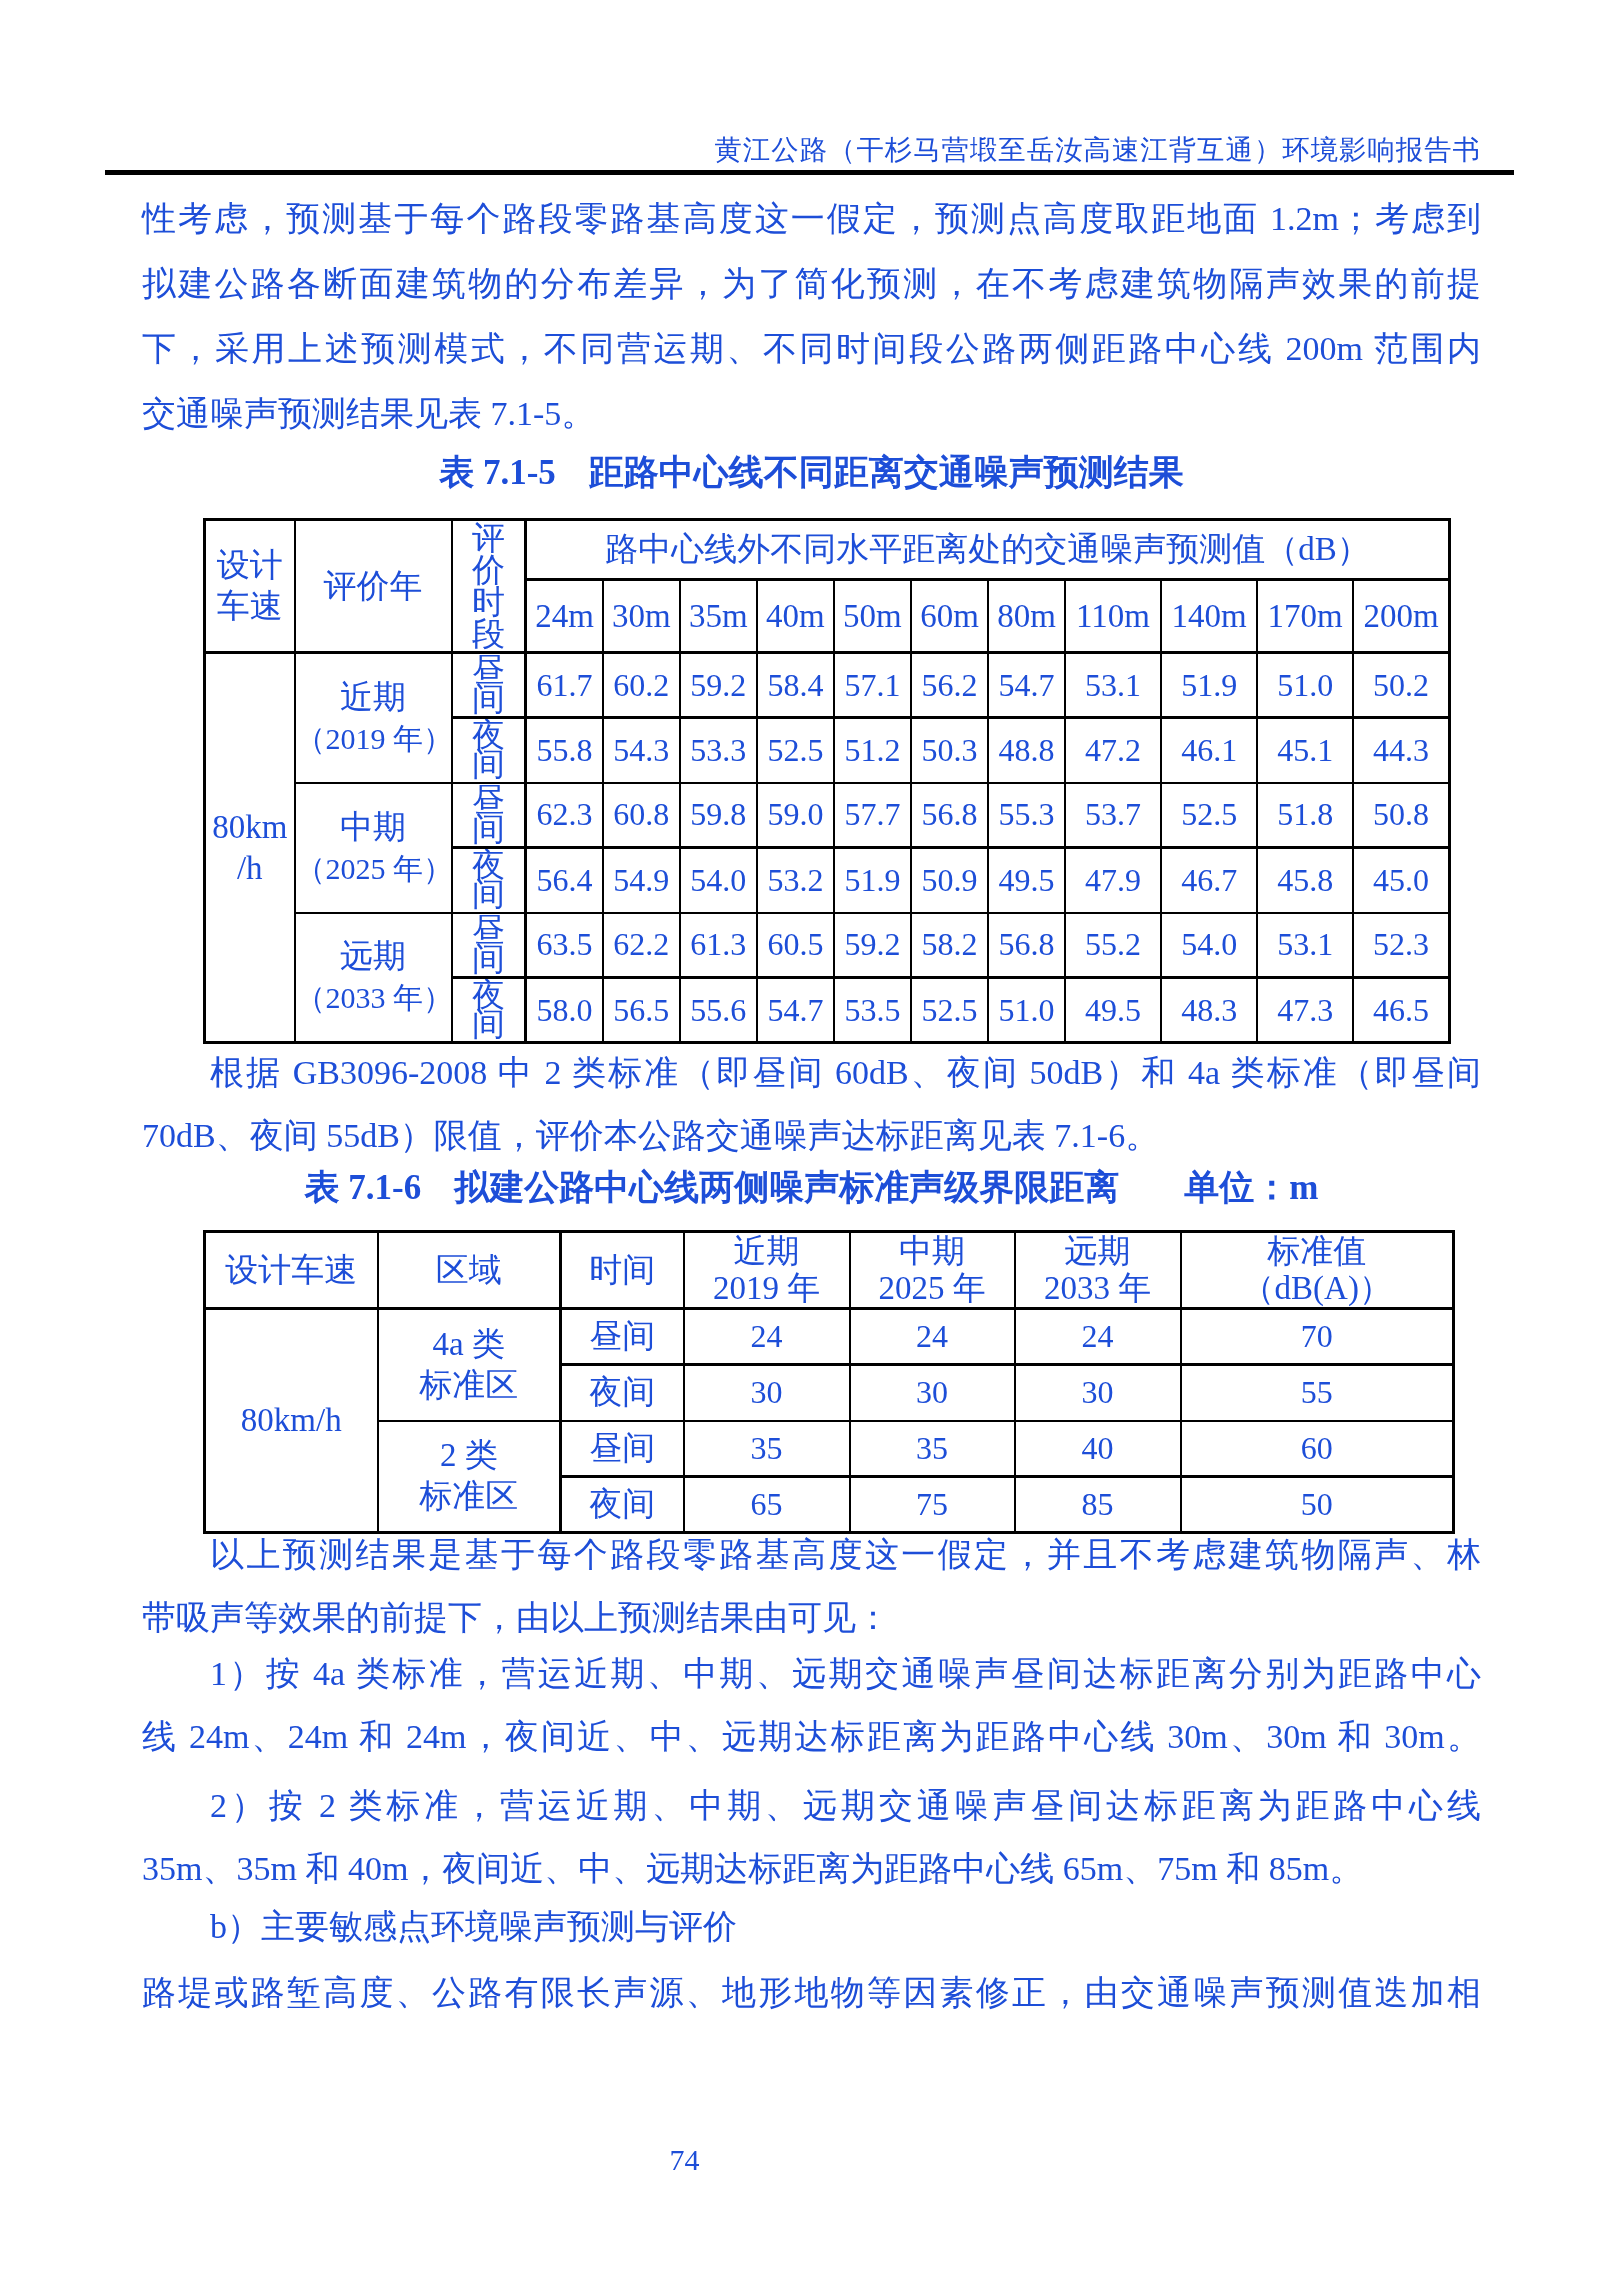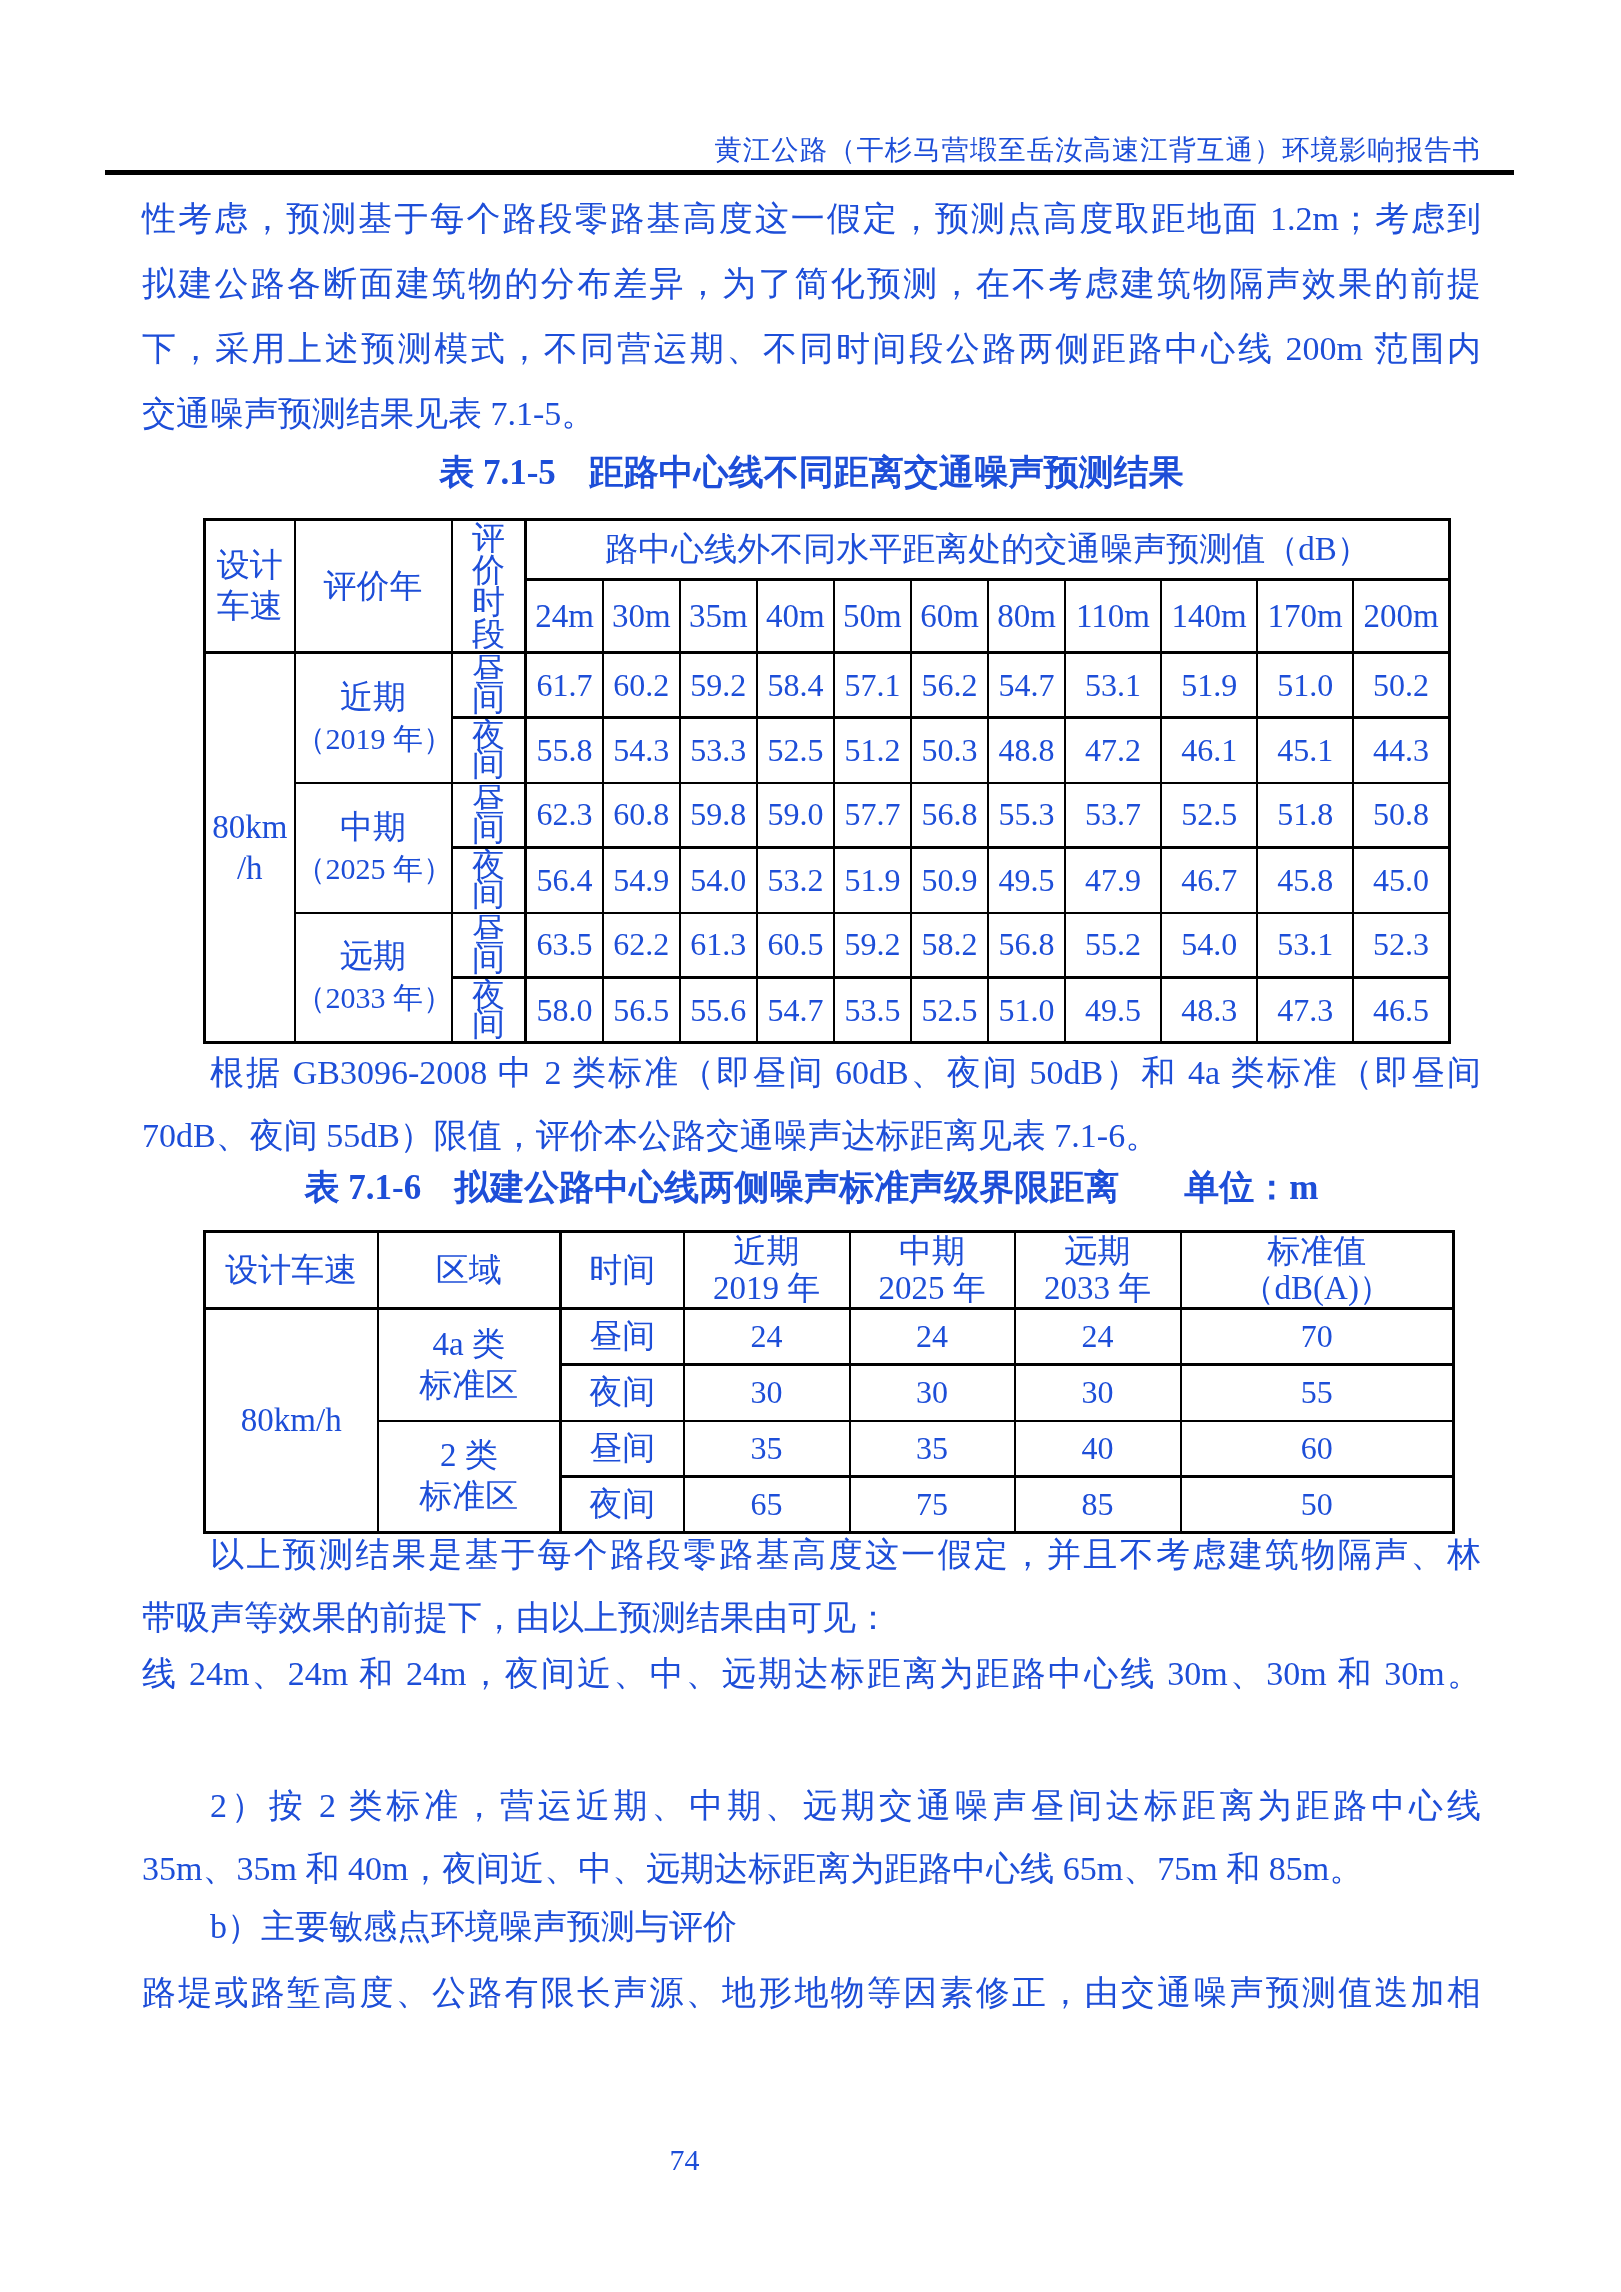--- a/index.html
+++ b/index.html
@@ -319,20 +319,21 @@
     </tr>
   </tbody>
     </table>
 
   <div class="para" style="top:1523px;">
     <div class="ln j ind">以上预测结果是基于每个路段零路基高度这一假定，并且不考虑建筑物隔声、林</div>
     <div class="ln">带吸声等效果的前提下，由以上预测结果由可见：</div>
   </div>
 
   <div class="para" style="top:1642px;">
+    <div class="ln j ind">1）按 4a 类标准，营运近期、中期、远期交通噪声昼间达标距离分别为距路中心</div>
     <div class="ln j">线 24m、24m 和 24m，夜间近、中、远期达标距离为距路中心线 30m、30m 和 30m。</div>
   </div>
 
   <div class="para" style="top:1774px;">
     <div class="ln j ind">2）按 2 类标准，营运近期、中期、远期交通噪声昼间达标距离为距路中心线</div>
     <div class="ln">35m、35m 和 40m，夜间近、中、远期达标距离为距路中心线 65m、75m 和 85m。</div>
   </div>
 
   <div class="para" style="top:1895px;">
     <div class="ln ind">b）主要敏感点环境噪声预测与评价</div>

